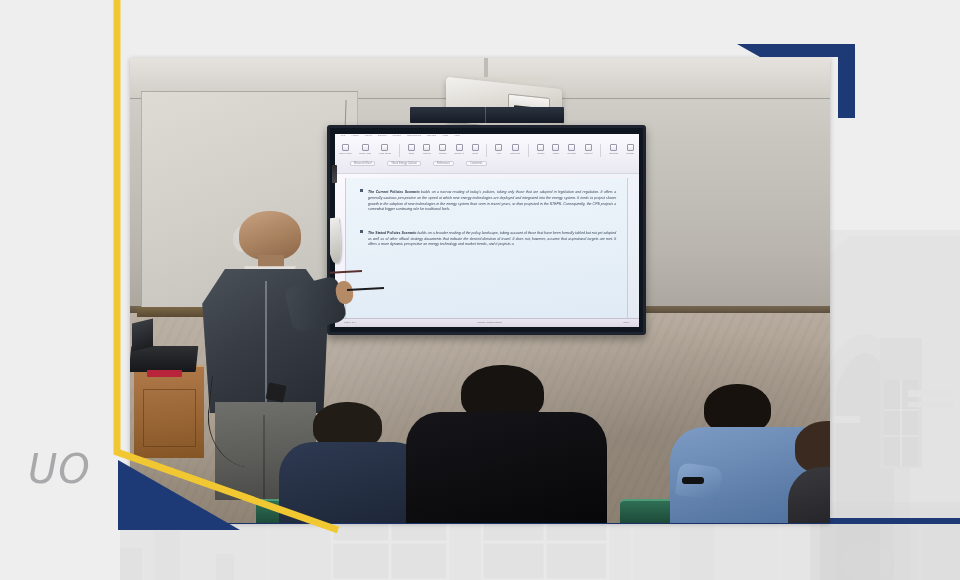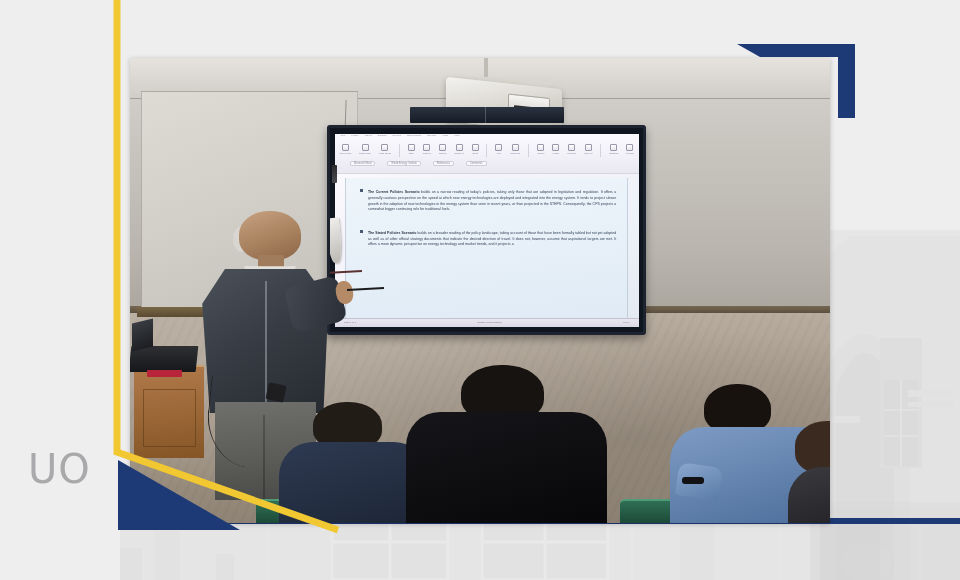--- a/index.html
+++ b/index.html
@@ -8,20 +8,21 @@
     margin: 0; padding: 0;
     width: 960px; height: 580px;
     overflow: hidden;
     font-family: "Liberation Sans", sans-serif;
   }
   #stage {
     position: relative;
     width: 960px; height: 580px;
     background: #efeeee;
     overflow: hidden;
+    font-style: italic;
   }
 
   
   .watermark {
     position: absolute;
     opacity: 0.30;
     filter: grayscale(100%) contrast(0.55) brightness(1.18);
     pointer-events: none;
   }
   #wm-arch { right: 0; top: 230px; width: 150px; height: 350px; }

